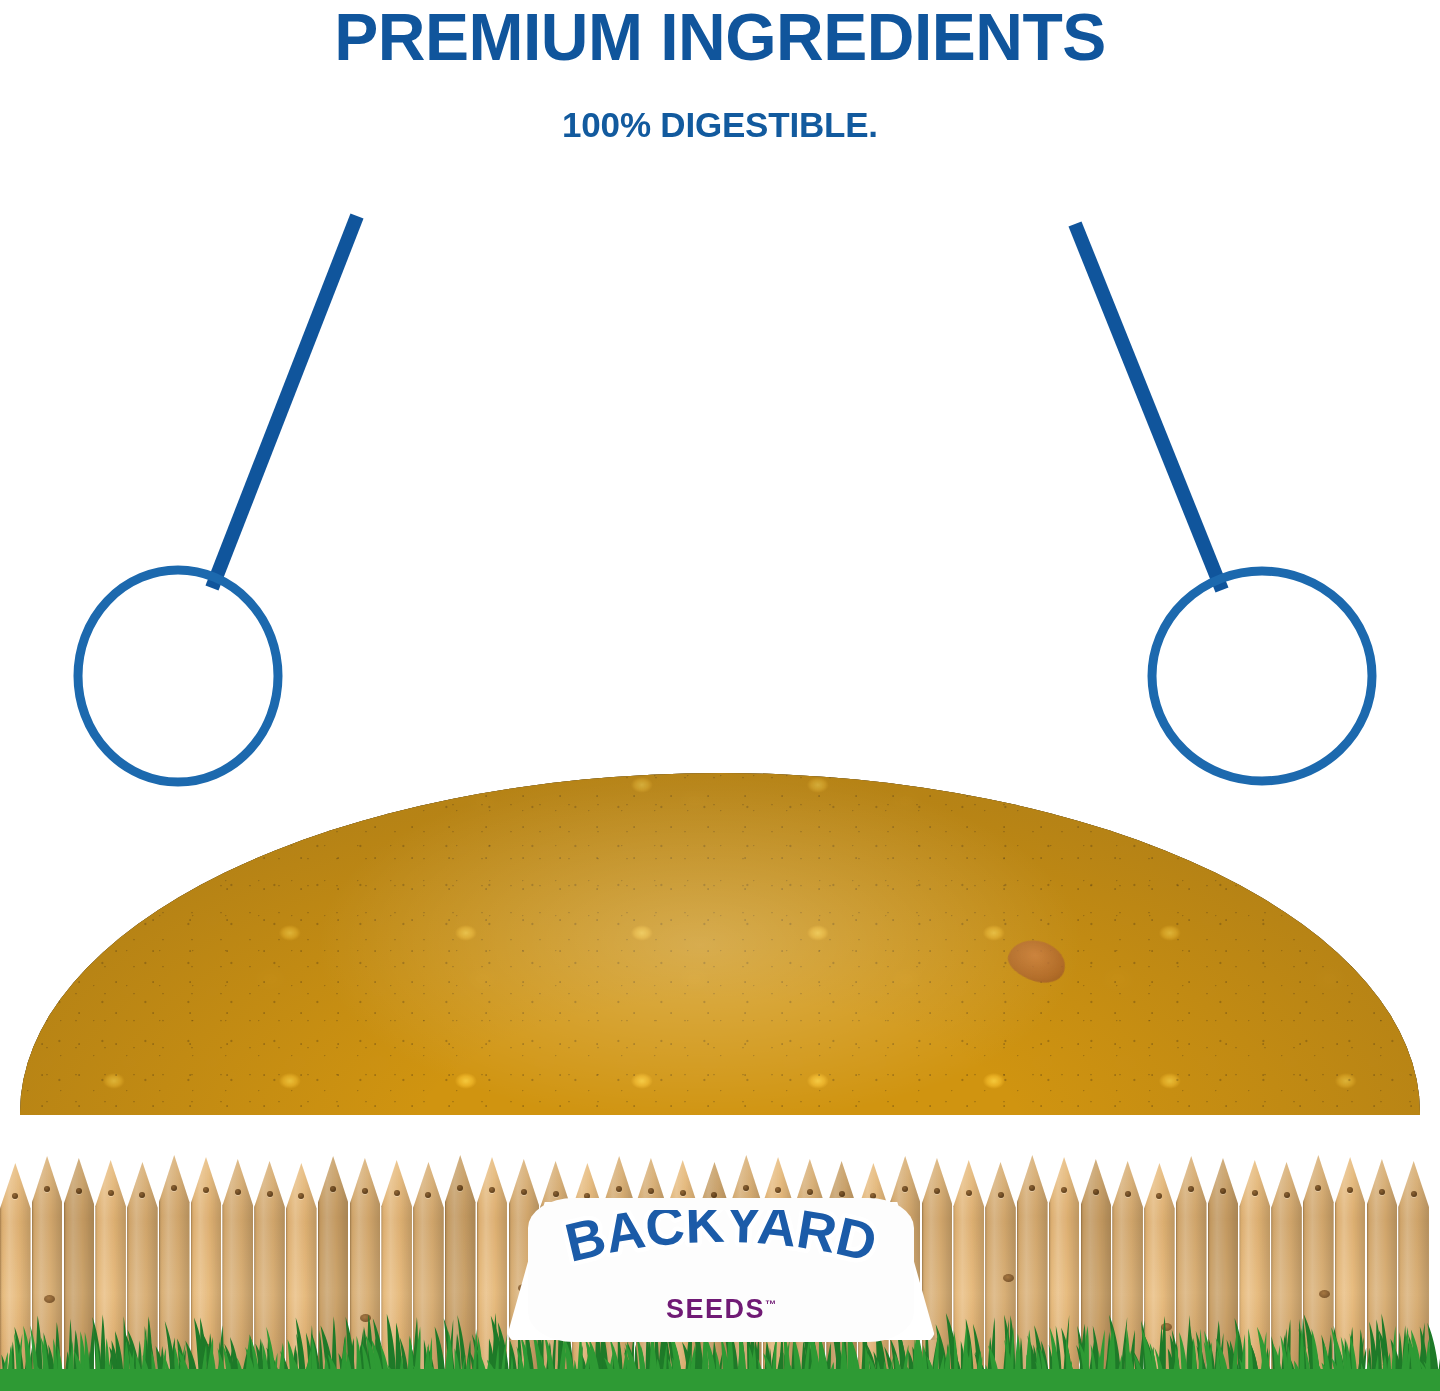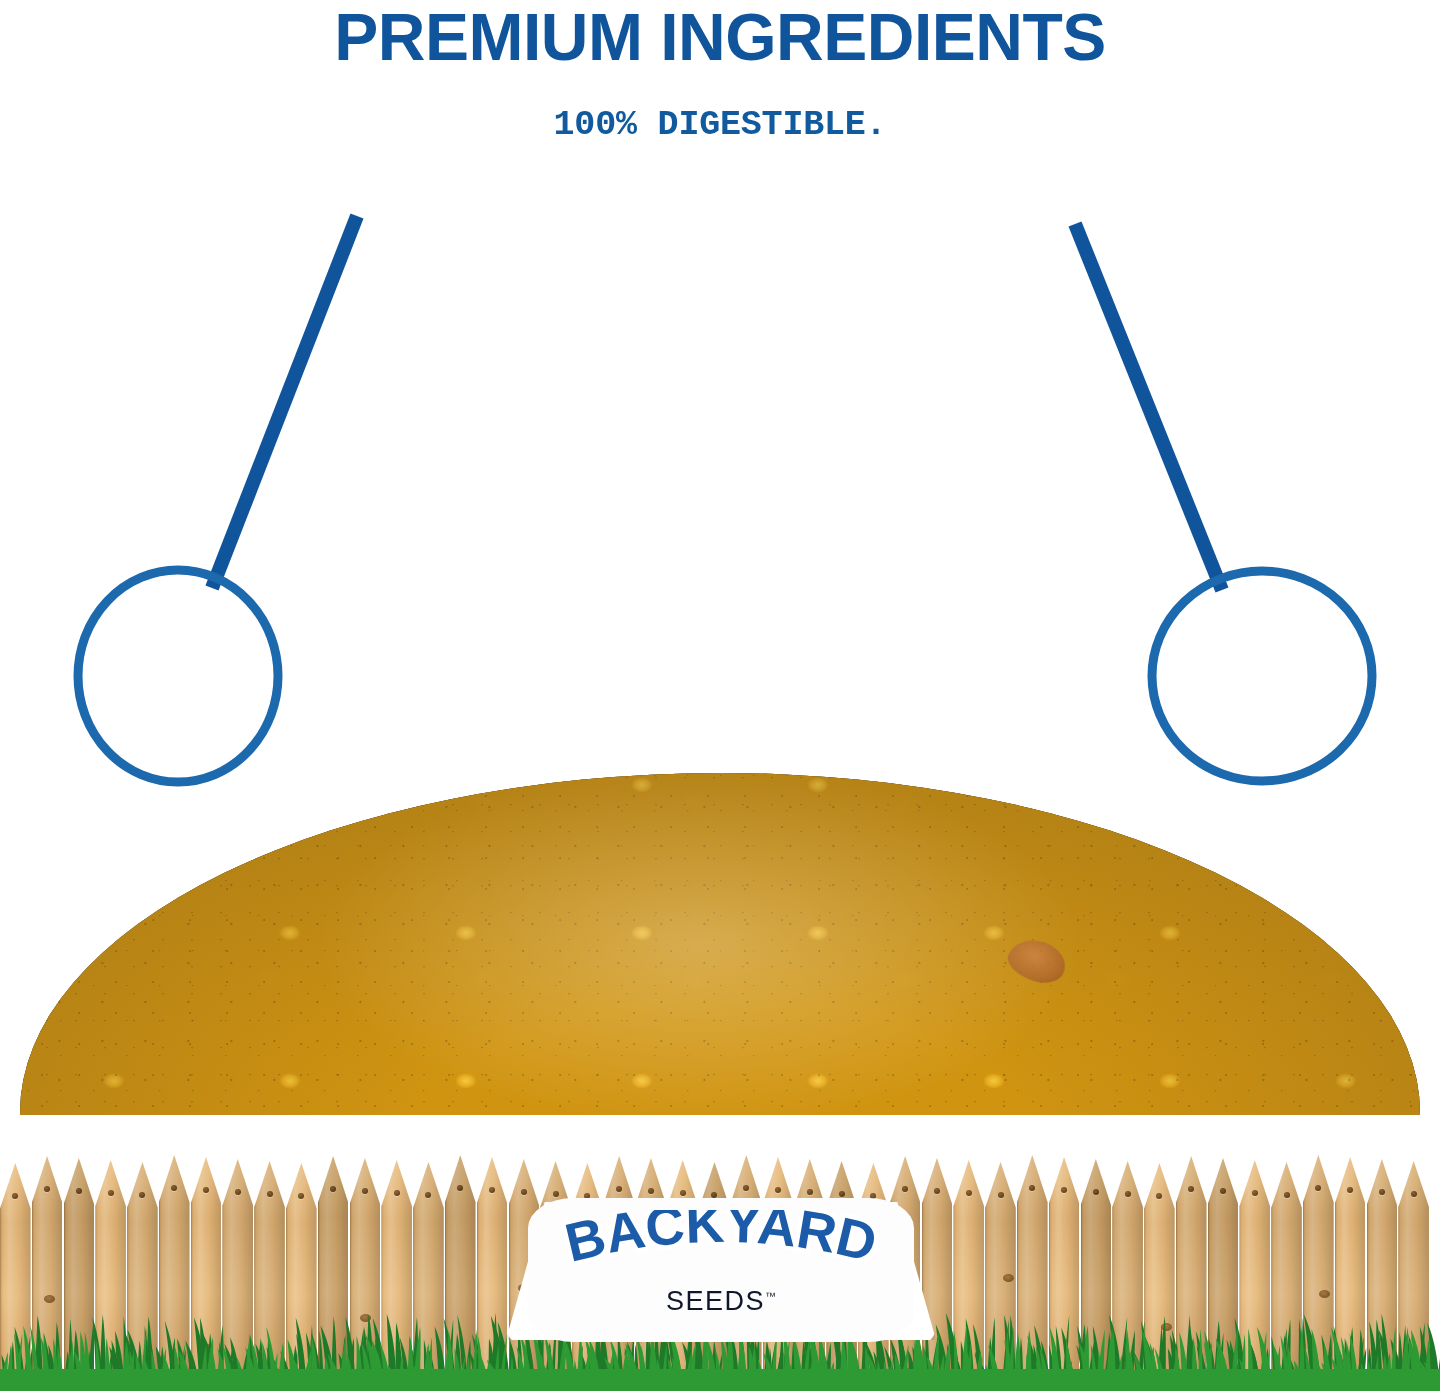--- a/index.html
+++ b/index.html
@@ -51,21 +51,21 @@
     font-size: 35px;
     line-height: 1.32;
     letter-spacing: -0.2px;
     color: #125A9E;
   }
   .subhead .ln { display: block; white-space: nowrap; }
 
   .digest {
     margin: 0;
     padding-top: 34px;
-    font-family: Liberation Mono, monospace;
+    font-family: Liberation Sans, sans-serif;
     font-weight: 700;
     font-size: 35px;
     letter-spacing: -0.2px;
     color: #125A9E;
     white-space: nowrap;
   }
 
   
   .photo-stage {
     position: absolute;
@@ -361,26 +361,26 @@
     border-radius: 46px / 30px;
   }
   .logo-text {
     position: absolute;
     left: 0; right: 0; top: 14px;
     text-align: center;
     pointer-events: none;
   }
   .logo-sub {
     display: block;
-    margin-top: 2px;
+    margin-top: 10px;
     font-family: "Liberation Sans", sans-serif;
-    font-weight: 400;
+    font-weight: 700;
     font-size: 27px;
     letter-spacing: 1.5px;
-    color: #0f172a;
+    color: #701a75;
   }
   .logo-tm {
     font-size: 11px;
     vertical-align: super;
     letter-spacing: 0;
   }
 </style>
 </head>
 <body>
 

